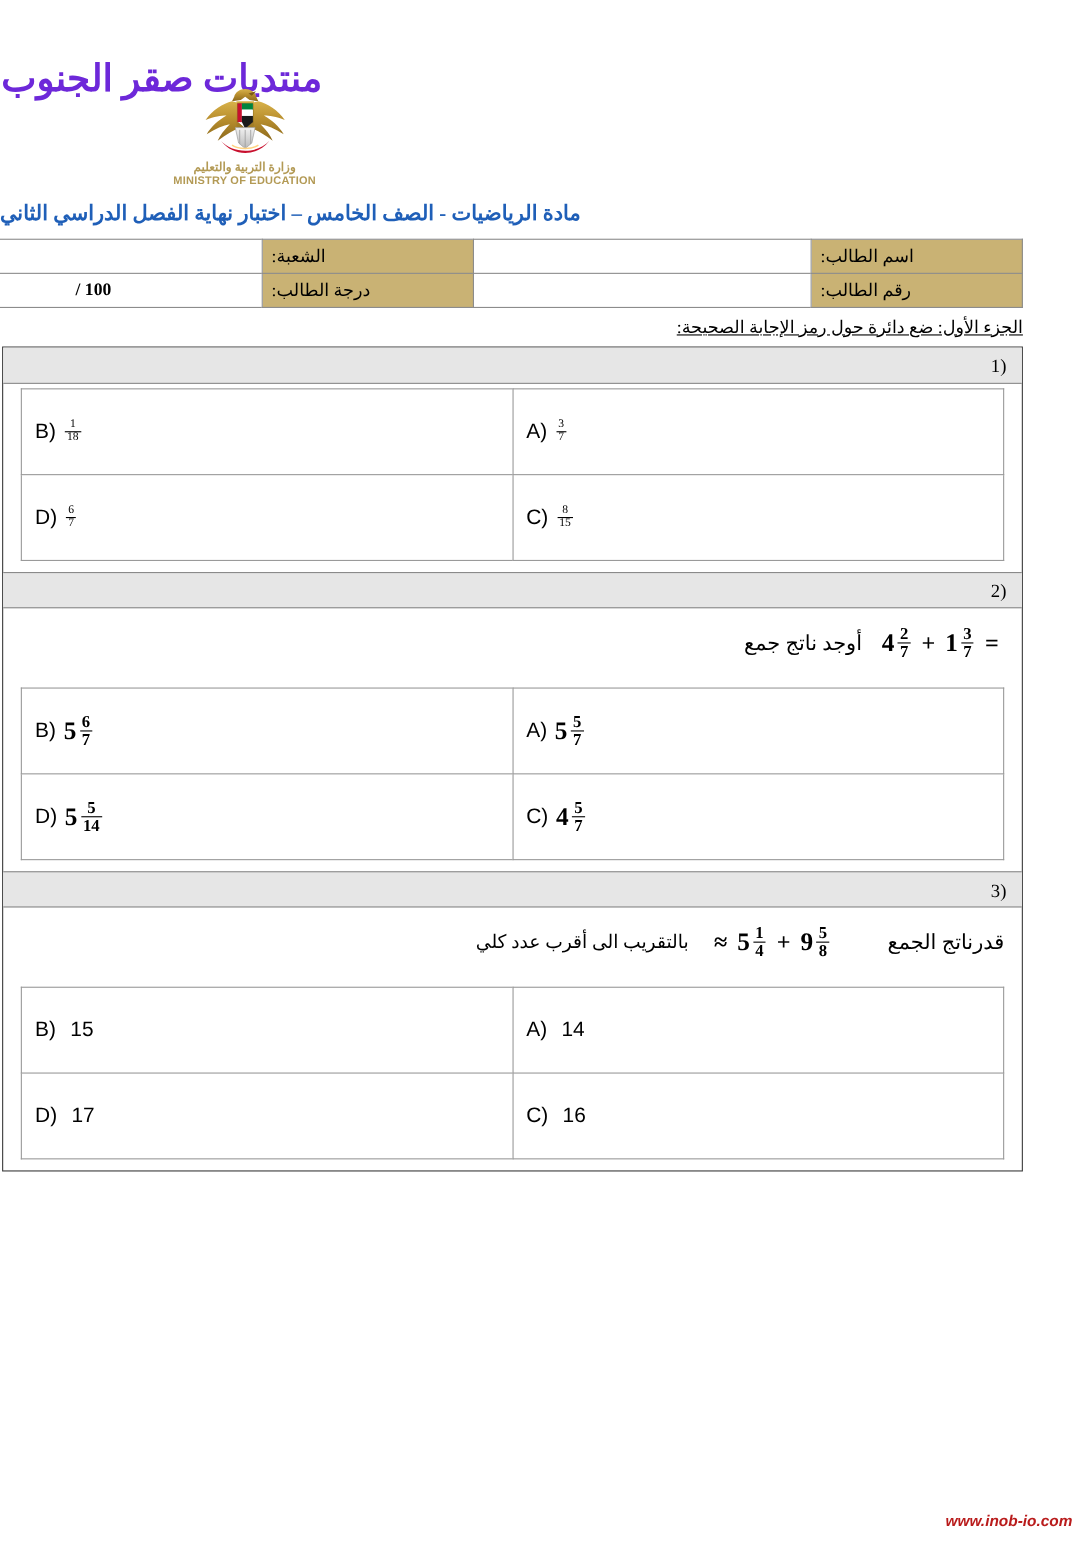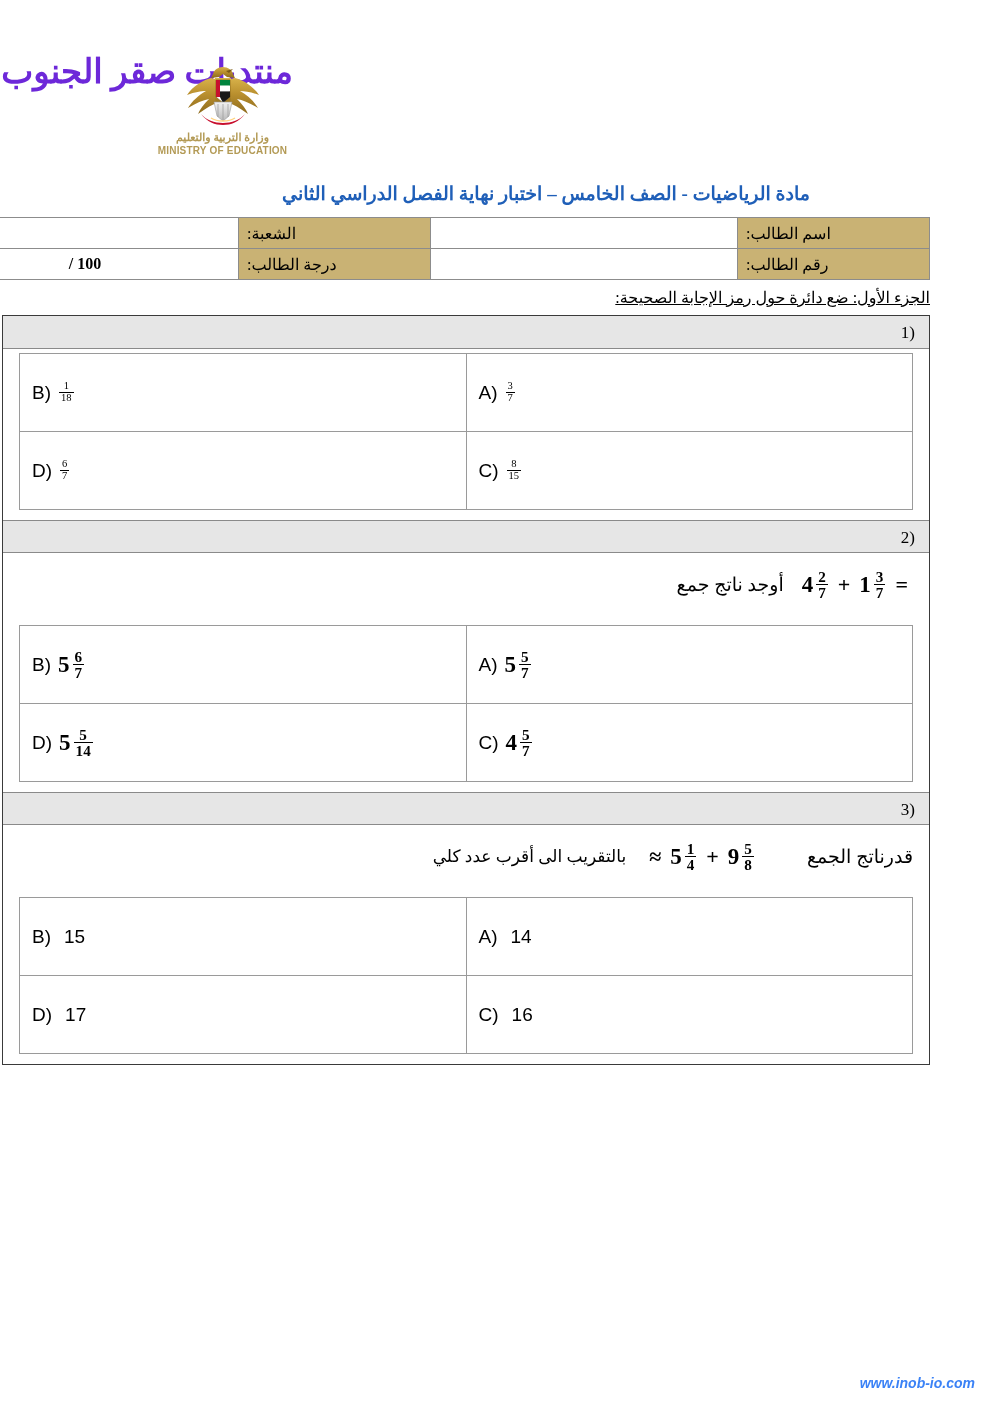--- a/index.html
+++ b/index.html
@@ -28,21 +28,21 @@
     font-size: 34px;
     font-weight: 700;
     color: #6d28d9;
     direction: rtl;
     white-space: nowrap;
     margin-top: 21px;
   }
 
   .ministry-block {
     position: absolute;
-    top: 64px;
+    top: 78px;
     left: 150px;
     width: 145px;
     text-align: center;
   }
   .emblem {
     width: 84px;
     height: 66px;
     margin: 0 auto;
     display: block;
   }
@@ -63,21 +63,21 @@
     letter-spacing: 0.2px;
     margin-top: 1px;
     direction: ltr;
   }
 
   .doc-title {
     position: absolute;
     top: 182px;
     left: 0;
     width: 810px;
-    text-align: right;
+    text-align: left;
     font-size: 19px;
     font-weight: 700;
     color: #1f5fb8;
     direction: rtl;
   }
 
   
   .info-table {
     position: absolute;
     top: 217px;
@@ -247,21 +247,21 @@
     padding-left: 0;
     padding-right: 10px;
     box-sizing: border-box;
     direction: ltr;
   }
   .footer-url {
     font-family: "Liberation Sans", "DejaVu Sans", sans-serif;
     font-size: 14px;
     font-weight: 700;
     font-style: italic;
-    color: #3b82f6;
+    color: #b91c1c;
     padding-right: 8px;
   }
 </style>
 </head>
 <body>
 
 <div class="watermark">منتديات صقر الجنوب</div>
 
 <div class="ministry-block">
   <svg class="emblem" viewBox="0 0 84 66">

